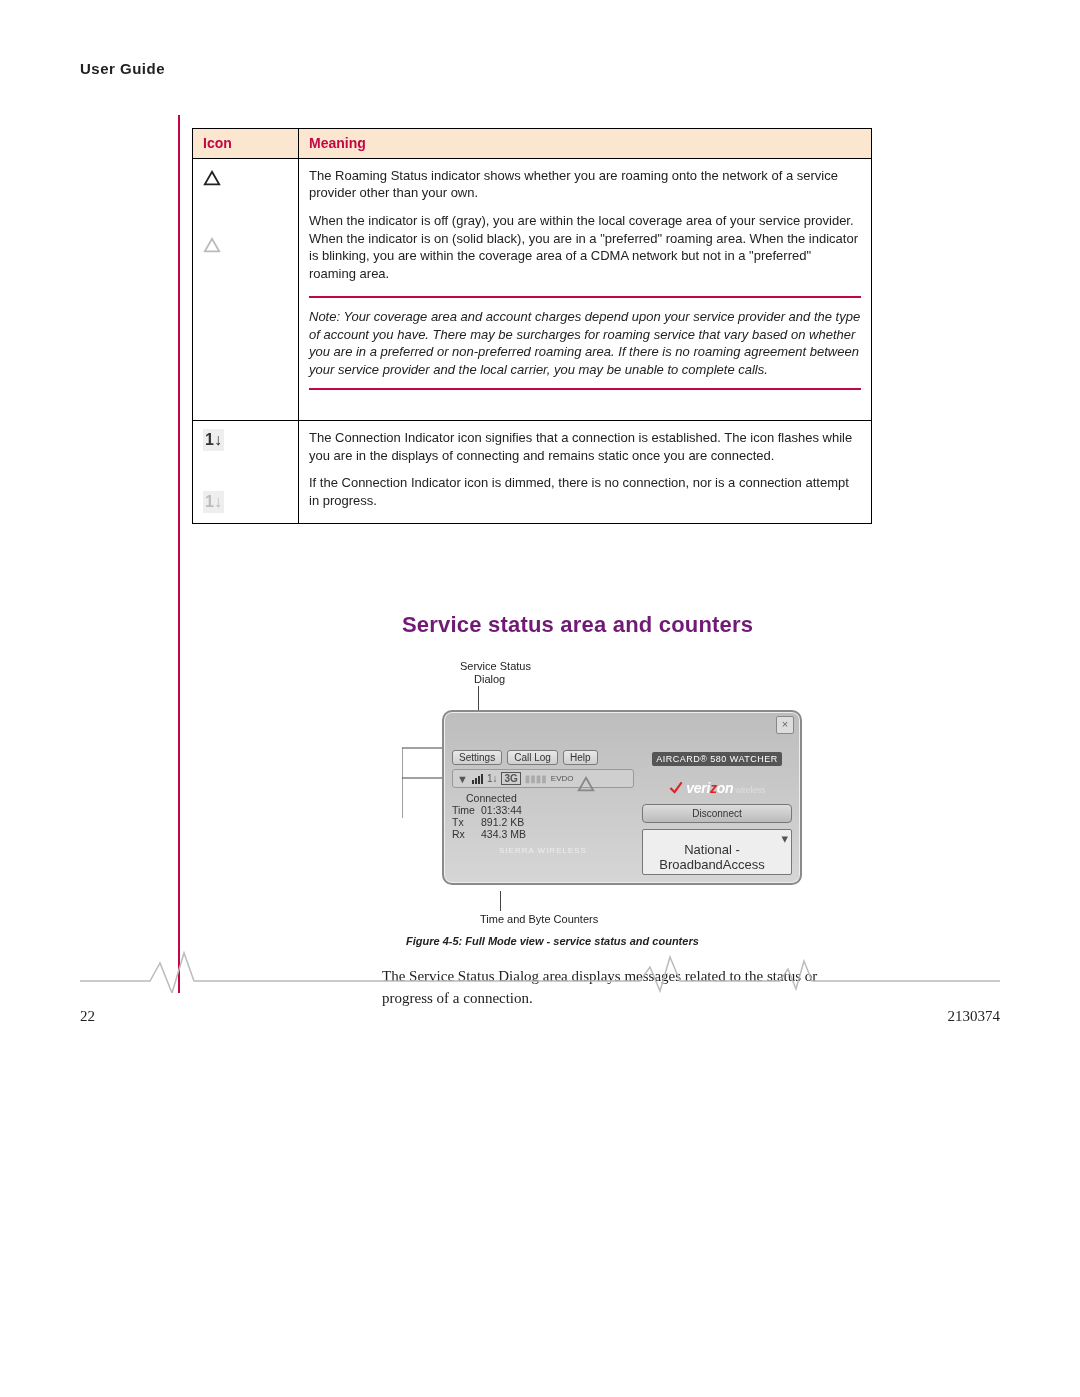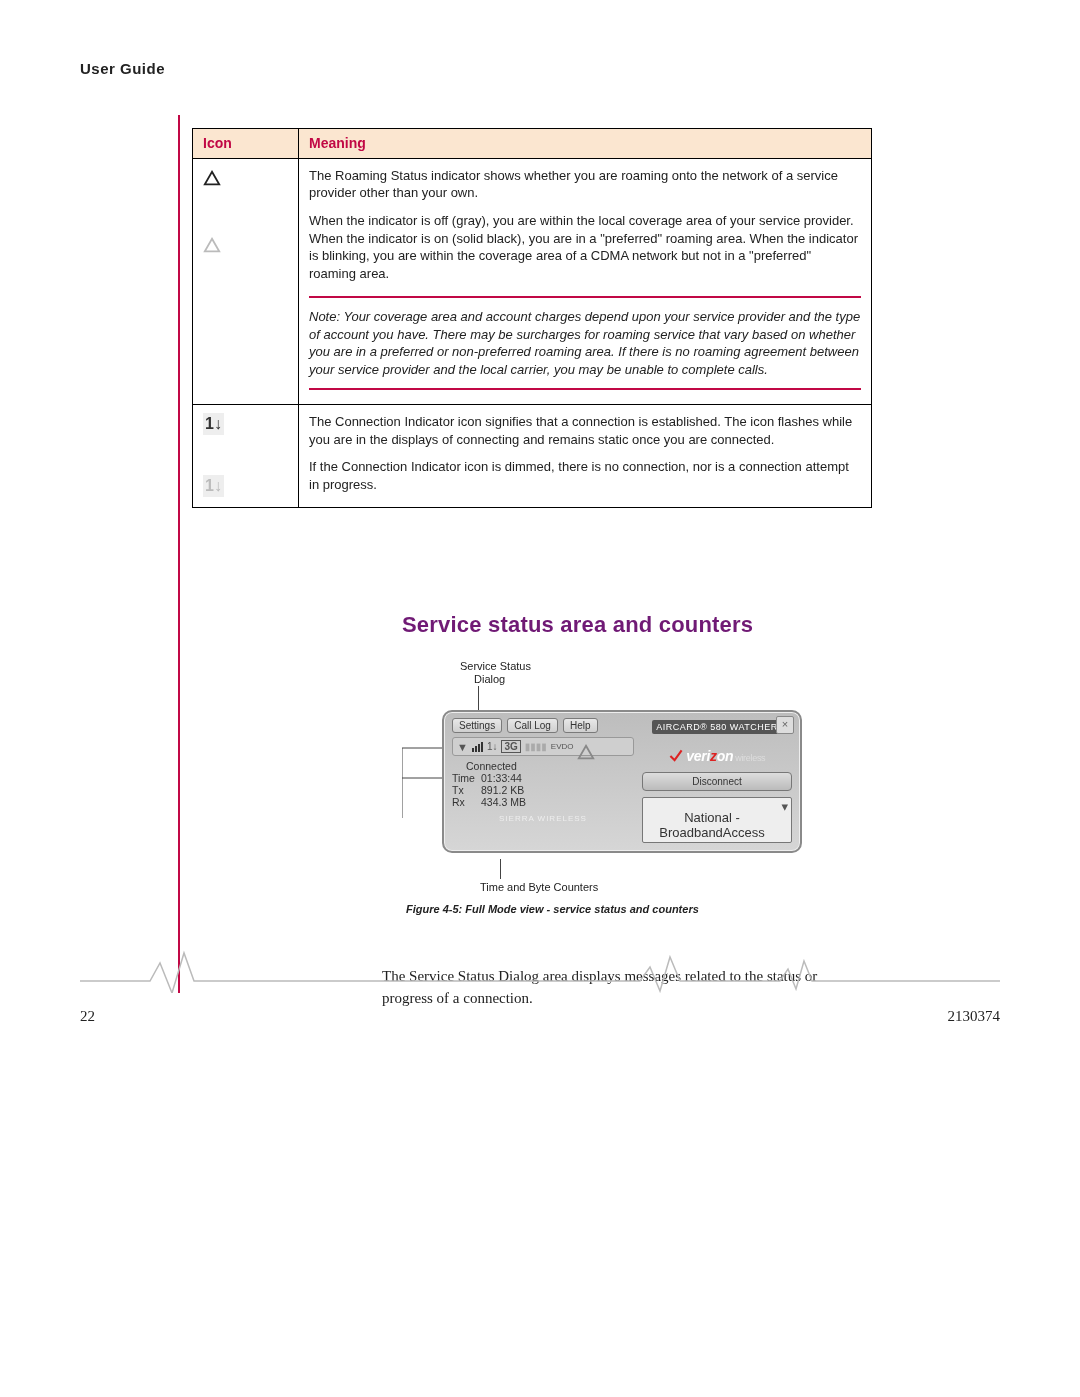--- a/index.html
+++ b/index.html
@@ -60,21 +60,21 @@
     padding: 8px 10px 10px 10px;
   }
   table.icon-table tr.sep td {
     border-top: 1.5px solid #000;
   }
   .icon-col { width: 85px; text-align:left;}
   .note-box {
     border-top: 2px solid #c10845;
     border-bottom: 2px solid #c10845;
     padding: 10px 0 10px 0;
-    margin: 14px 0 4px 0;
+    margin: 14px 0 20px 0;
     font-style: italic;
   }
   .tri {
     display:inline-block;
     width:18px;height:18px;
     position:relative;
     top:2px;
   }
   .tri svg{width:18px;height:18px;}
   .arrows {
@@ -128,21 +128,21 @@
   .w-btn {
     display:inline-block;
     border:1px solid #7a7a7a;
     background:linear-gradient(#e8e8e8,#cfcfcf);
     border-radius:3px;
     padding:1px 6px;
     font-size:10px;
     color:#333;
     margin-right:2px;
   }
-  .w-row{display:flex;gap:8px;}
+  .w-row{display:flex;gap:8px;margin-top:32px;}
   .w-left{flex:1;}
   .w-right{width:150px;text-align:center;}
   .badge{
     font-size:9px;color:#fff;letter-spacing:0.5px;
     background:#555;border-radius:2px;padding:2px 4px;display:inline-block;
     margin-top:2px;font-variant:small-caps;
   }
   .status-icons{
     margin-top:4px;
     background:#cfcfcf;border:1px solid #999;border-radius:3px;

